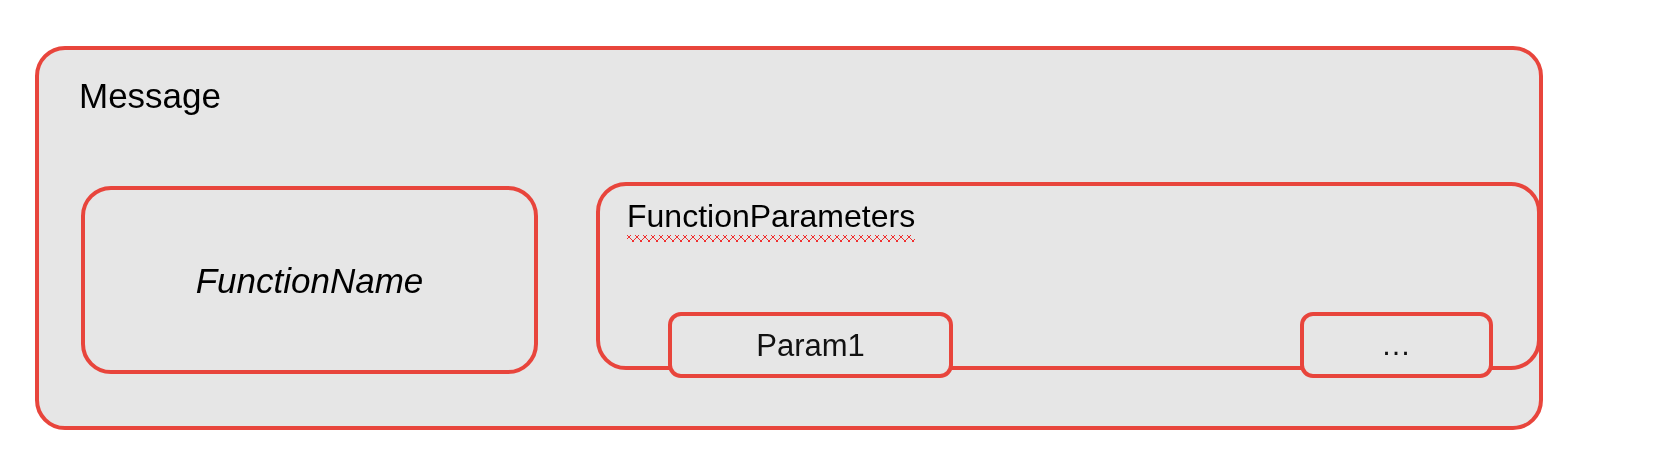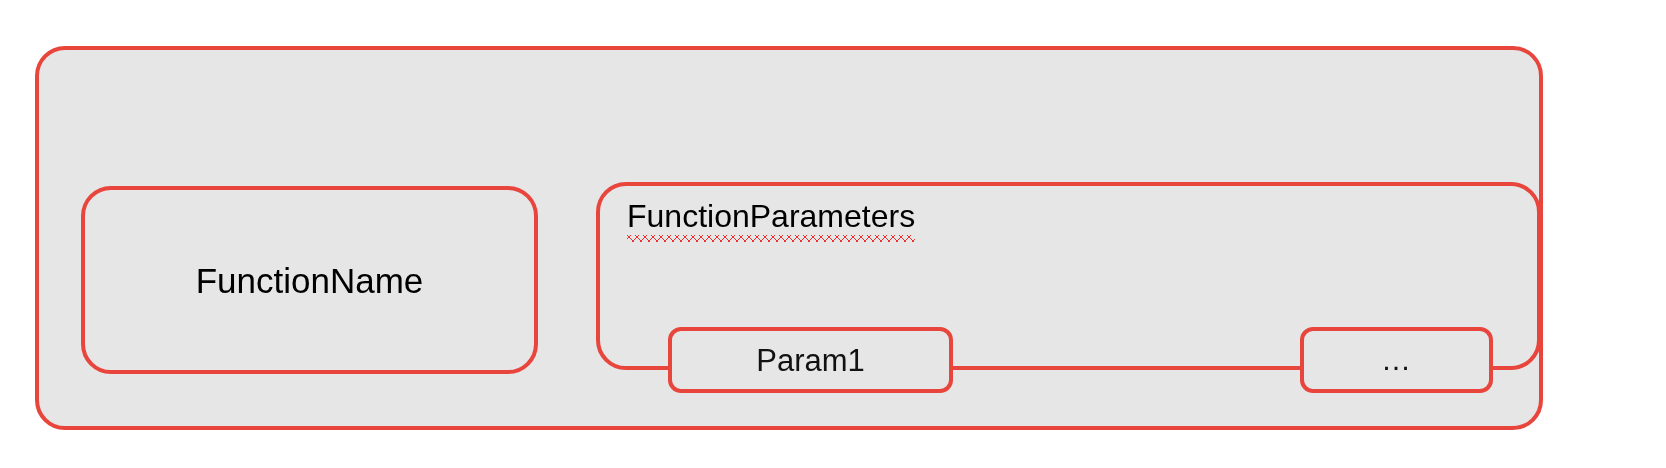--- a/index.html
+++ b/index.html
@@ -59,20 +59,21 @@
     display: flex;
     align-items: center;
     justify-content: center;
   }
 
   .function-name-label {
     font-size: 35px;
     line-height: 1;
     color: #000000;
     white-space: nowrap;
+    font-style: italic;
   }
 
   
   .function-params-box {
     position: absolute;
     left: 557px;
     top: 132px;
     width: 945px;
     height: 188px;
     box-sizing: border-box;
@@ -109,21 +110,21 @@
       linear-gradient(-45deg, transparent 45%, #f03030 45%, #f03030 55%, transparent 55%);
     background-size: 8px 8px;
     background-repeat: repeat-x;
     background-position: 0 0, 4px 0;
   }
 
   
   .params-row {
     position: absolute;
     left: 0;
-    top: 15px;
+    top: 0;
     width: 100%;
     height: 100%;
   }
 
   .param-box {
     position: absolute;
     top: 126px;
     height: 66px;
     box-sizing: border-box;
     background: #e6e6e6;
@@ -150,20 +151,21 @@
     letter-spacing: 1px;
   }
 </style>
 </head>
 <body>
 
 <div id="canvas">
 
   <div class="message-box">
 
+    <div class="message-label">Message</div>
 
     <div class="function-name-box">
       <span class="function-name-label">FunctionName</span>
     </div>
 
     <div class="function-params-box">
 
       <div class="function-params-label">
         <span class="spellcheck">FunctionParameters</span>
       </div>

